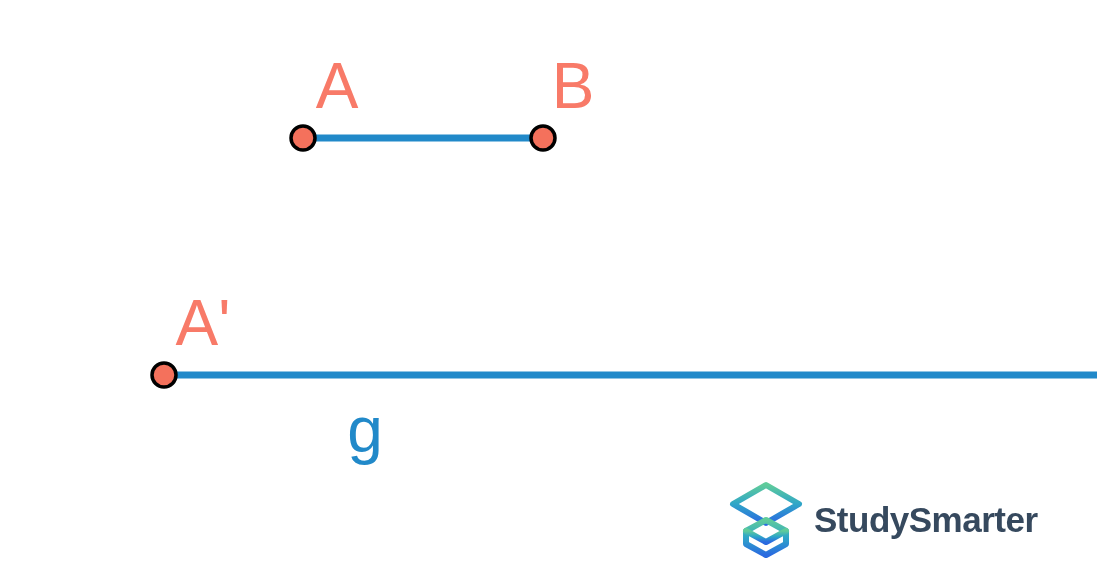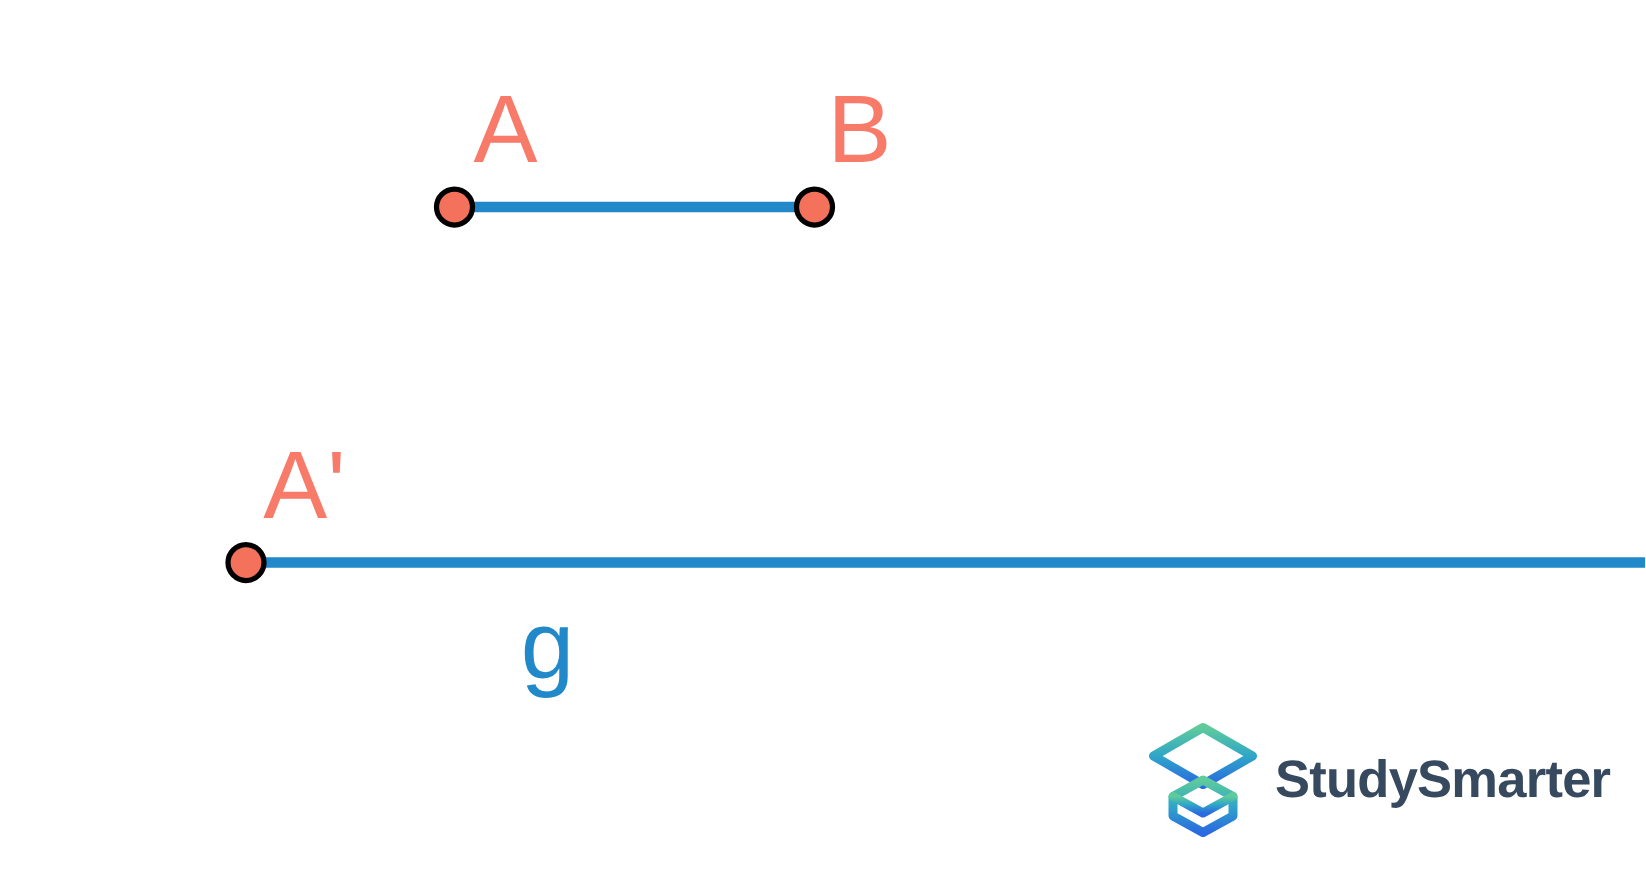--- a/index.html
+++ b/index.html
@@ -32,21 +32,21 @@
     stroke: #000000;
     stroke-width: 3.5;
   }
   .geo-label {
     font-family: "Liberation Sans", sans-serif;
     font-size: 64px;
     font-weight: 400;
   }
   .logo {
     position: absolute;
-    left: 764px;
+    left: 728px;
     top: 480px;
     display: flex;
     align-items: center;
     gap: 10px;
     text-align: right;
   }
   .logo-icon {
     display: block;
     width: 76px;
     height: 80px;

